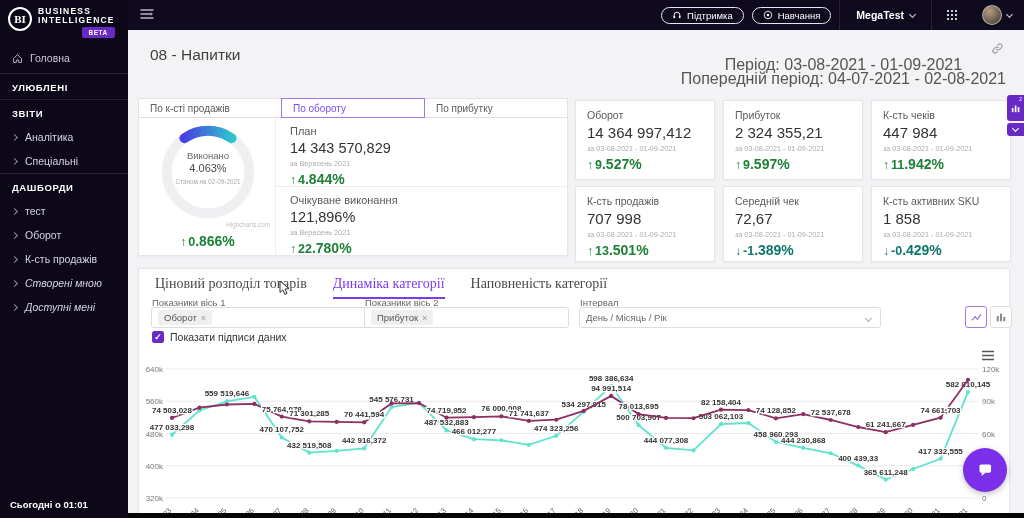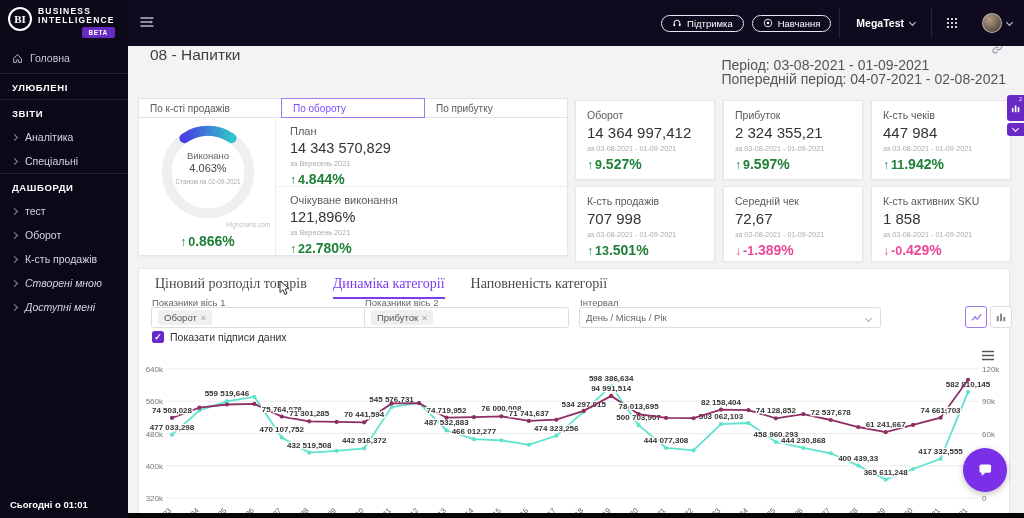--- a/index.html
+++ b/index.html
@@ -21,37 +21,37 @@
   .side-header{padding:8px 12px 6px 12px;font-size:9.5px;font-weight:700;color:#fff;letter-spacing:.6px;}
   .side-item{display:flex;align-items:center;gap:8px;padding:6px 12px;font-size:10.5px;color:#d6d2e6;cursor:pointer;}
   .side-item .chev{width:5px;height:5px;border-right:1.3px solid #8d87a5;border-bottom:1.3px solid #8d87a5;
     transform:rotate(-45deg);flex:0 0 auto;}
   .side-item.italic{font-style:italic;}
   .side-footer{position:absolute;left:0;bottom:8px;width:100%;padding:0 10px;}
   .side-footer .t{font-size:9.5px;font-weight:700;color:#fff;}
   .side-footer .n{font-size:9px;font-style:italic;color:#b9b4cc;margin-top:3px;}
 
   
-  .topbar{position:absolute;left:128px;top:0;right:0;height:46px;background:#0f0a1e;display:flex;align-items:center;z-index:4;}
+  .topbar{position:absolute;left:128px;top:0;right:0;height:30px;background:#0f0a1e;display:flex;align-items:center;z-index:4;}
   .burger{margin-left:12px;cursor:pointer;}
   .topbar-right{margin-left:auto;display:flex;align-items:center;height:100%;}
   .pill{display:flex;align-items:center;gap:5px;border:1px solid #e8e6f2;border-radius:10px;color:#fff;
     font-size:9.5px;padding:2px 10px;margin-right:8px;cursor:pointer;white-space:nowrap;}
   .tb-div{width:1px;height:30px;background:#262043;margin:0 0;}
   .account{display:flex;align-items:center;gap:6px;color:#fff;font-size:10.5px;font-weight:700;padding:0 16px;cursor:pointer;}
   .chev-down{width:5px;height:5px;border-right:1.4px solid #cfc9e6;border-bottom:1.4px solid #cfc9e6;transform:rotate(45deg);margin-top:-2px;}
   .grid-btn{padding:0 14px;cursor:pointer;display:flex;align-items:center;height:100%;}
   .avatar-wrap{display:flex;align-items:center;gap:5px;padding:0 12px 0 10px;cursor:pointer;}
   .avatar{width:20px;height:20px;border-radius:50%;background:radial-gradient(circle at 35% 30%,#b59c85,#6b5d50 60%,#3f3731);border:1px solid rgba(255,255,255,.5);}
 
   
   .main{position:absolute;left:128px;top:30px;right:0;bottom:0;}
   .page-title{position:absolute;left:22px;top:16px;font-size:15.5px;color:#3f3f3f;}
   .link-ic{position:absolute;right:20px;top:11px;cursor:pointer;}
-  .period-block{position:absolute;right:18px;top:28px;text-align:left;font-size:14px;color:#555;line-height:14px;}
+  .period-block{position:absolute;right:18px;top:28px;text-align:center;font-size:16px;color:#555;line-height:14px;}
 
   .metric-tabs{position:absolute;left:10px;top:68px;width:430px;display:flex;}
   .mtab{flex:1 1 0;height:20px;background:#fff;border:1px solid #e3e1e6;font-size:10px;color:#5a5a5a;
     display:flex;align-items:center;padding-left:11px;cursor:pointer;margin-left:-1px;}
   .mtab:first-child{margin-left:0;}
   .mtab.active{border:1px solid #9f7ae8;color:#7c4dff;position:relative;z-index:1;}
 
   .plan-card{position:absolute;left:10px;top:88px;width:430px;height:138px;background:#fff;
     border:1px solid #e7e5ea;border-top:none;box-shadow:0 1px 2px rgba(0,0,0,.04);}
   .plan-left{position:absolute;left:0;top:0;width:137px;height:100%;border-right:1px solid #eee;}
@@ -65,21 +65,21 @@
   .plan-right{position:absolute;left:137px;top:0;right:0;height:100%;}
   .plan-block{padding:7px 0 0 14px;height:68px;}
   .plan-block.second{border-top:1px solid #eee;}
   .pb-title{font-size:11px;color:#5a5a5a;}
   .pb-value{font-size:14.5px;color:#333;margin-top:3px;}
   .pb-period{font-size:7.3px;color:#ababab;margin-top:3px;}
   .delta{font-size:12.5px;font-weight:700;margin-top:3px;white-space:nowrap;}
   .delta .frac{font-size:14px;}
   .delta .arr{font-size:12px;margin-right:2px;}
   .delta.up{color:#1e8038;}
-  .delta.down{color:#ec4899;}
+  .delta.down{color:#0f766e;}
 
   .kpi{position:absolute;width:140px;background:#fff;border:1px solid #e7e5ea;box-shadow:0 1px 2px rgba(0,0,0,.04);padding:8px 11px 6px 11px;}
   .kpi .k-title{font-size:10.5px;color:#5a5a5a;}
   .kpi .k-value{font-size:15px;color:#333;margin-top:3px;}
   .kpi .k-period{font-size:7.2px;color:#ababab;margin-top:3px;}
 
   .float-widget{position:absolute;right:0;top:65px;width:17px;z-index:6;}
   .fw-box{background:#6929c4;color:#fff;border-radius:3px 0 0 3px;display:flex;align-items:center;justify-content:center;cursor:pointer;}
   .fw-top{height:26px;position:relative;}
   .fw-top .sup{position:absolute;top:1px;right:2px;font-size:5.5px;color:#fff;}

